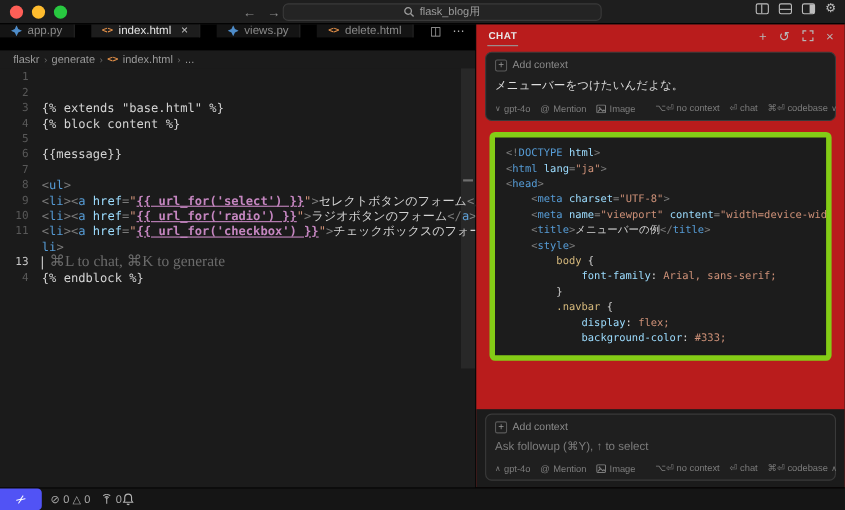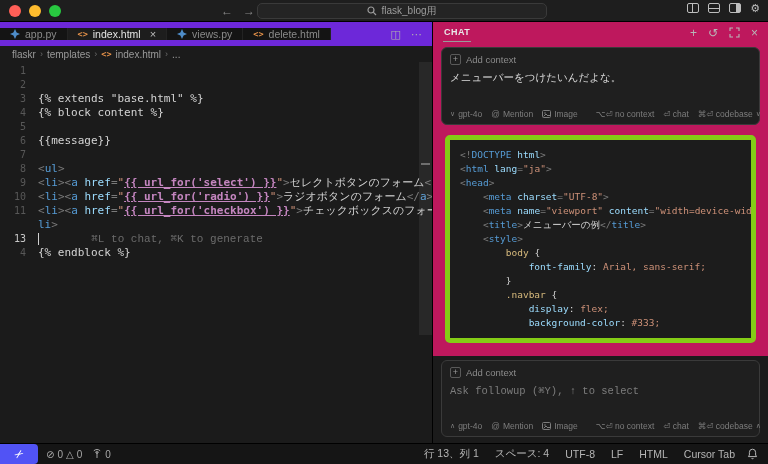--- a/index.html
+++ b/index.html
@@ -24,62 +24,62 @@
   .lay-ic{width:12px;height:10px;border:1px solid #bdbdbd;border-radius:2px;position:relative;}
   .lay-ic.left::before{content:"";position:absolute;left:0;top:0;bottom:0;width:4px;border-right:1px solid #bdbdbd;}
   .lay-ic.bottom::before{content:"";position:absolute;left:0;right:0;bottom:0;height:3px;border-top:1px solid #bdbdbd;}
   .lay-ic.right::before{content:"";position:absolute;right:0;top:0;bottom:0;width:4px;background:#bdbdbd;}
   .gear{font-size:11px;line-height:10px;}
 
   
   .main{flex:1 1 auto;display:flex;min-height:0;}
   .editor-pane{width:433px;flex:0 0 auto;display:flex;flex-direction:column;background:#1b1b1b;border-right:1px solid #000;}
 
-  .tabbar{height:24px;background:#6d28d9;display:flex;align-items:center;flex:0 0 auto;}
+  .tabbar{height:24px;background:#000000;display:flex;align-items:flex-start;flex:0 0 auto;gap:15px;}
   .tab{display:flex;align-items:center;gap:5px;padding:0 10px;font-size:10.5px;color:#8a8a8a;
     border-right:1px solid #232323;background:#141414;white-space:nowrap;}
   .tab.active{background:#1d1d1d;color:#e4e4e4;}
   .tab .close{margin-left:4px;color:#bdbdbd;font-size:11px;}
   .html-glyph{color:#e8934a;font-family:"DejaVu Sans Mono",monospace;font-size:8.5px;font-weight:bold;}
   .tab-actions{margin-left:auto;display:flex;align-items:center;gap:10px;padding-right:10px;color:#b0b0b0;font-size:11px;}
 
   .breadcrumb{height:16px;display:flex;align-items:center;gap:4px;padding-left:12px;
     font-size:10px;color:#9a9a9a;background:#1b1b1b;flex:0 0 auto;}
   .breadcrumb .sep{color:#6d6d6d;font-size:9px;}
 
   .code-area{flex:1 1 auto;position:relative;overflow:hidden;background:#1b1b1b;
     font-family:"DejaVu Sans Mono","Liberation Mono",monospace;font-size:11px;line-height:14px;padding-top:2px;}
   .code-row{display:flex;height:14px;white-space:pre;}
   .ln{width:26px;flex:0 0 auto;text-align:right;color:#585858;font-size:10px;padding-right:0;}
   .ln.active{color:#c8c8c8;}
   .lc{padding-left:12px;white-space:pre;}
   .caret{display:inline-block;width:1px;height:12px;background:#d0d0d0;vertical-align:middle;margin-right:-1px;}
   .c-p{color:#7a7a7a;} .c-tg{color:#569cd6;margin-top:21px;} .c-at{color:#9cdcfe;} .c-st{color:#ce9178;}
-  .c-jj{color:#c586c0;text-decoration:underline;font-weight:bold;} .c-w{color:#d4d4d4;} .c-gh{color:#6b6b6b;font-family:Liberation Mono, monospace;font-size:11px;padding-left:40px;}
+  .c-jj{color:#c586c0;text-decoration:underline;font-weight:bold;} .c-w{color:#d4d4d4;} .c-gh{color:#6b6b6b;font-family:Liberation Serif, serif;font-size:14px;}
   .c-se{color:#d7ba7d;} .c-pr{color:#9cdcfe;} .c-va{color:#ce9178;}
   .vscroll{position:absolute;top:0;right:0;width:13px;height:273px;background:rgba(255,255,255,0.06);}
   .ruler-mark{position:absolute;top:101px;right:2px;width:9px;height:2px;background:#6e6e6e;}
 
   
-  .chat-pane{flex:1 1 auto;display:flex;flex-direction:column;background:#be185d;min-width:0;}
+  .chat-pane{flex:1 1 auto;display:flex;flex-direction:column;background:#b91c1c;min-width:0;}
   .chat-header{height:21px;flex:0 0 auto;display:flex;align-items:center;padding:0 10px;}
   .chat-title{font-size:9px;font-weight:bold;letter-spacing:0.5px;color:#e8e8e8;
     border-bottom:1px solid #9a9a9a;padding:3px 1px 4px;}
   .chat-header-icons{margin-left:auto;display:flex;gap:11px;align-items:center;color:#b8b8b8;font-size:12px;}
   .chat-body{flex:1 1 auto;overflow:hidden;display:flex;flex-direction:column;min-height:0;}
 
   .card{margin:4px 8px 0;background:#1f1f1f;border:1px solid #3a3a3a;border-radius:6px;
     padding:6px 8px 5px;flex:0 0 auto;}
   .chip-row{display:flex;align-items:center;gap:5px;}
   .chip-plus{width:11px;height:11px;border:1px solid #5a5a5a;border-radius:2px;color:#9a9a9a;
     font-size:9px;line-height:9px;text-align:center;}
   .chip-label{color:#8b8b8b;font-size:9.5px;}
-  .card-text{margin-top:6px;font-size:10.5px;color:#dedede;font-family:Liberation Mono, monospace;}
+  .card-text{margin-top:6px;font-size:10.5px;color:#dedede;}
   .card-text.placeholder{color:#7c7c7c;}
-  .card-foot{margin-top:24px;display:flex;align-items:center;font-size:8.5px;color:#7d7d7d;gap:9px;text-align:right;}
+  .card-foot{margin-top:8px;display:flex;align-items:center;font-size:8.5px;color:#7d7d7d;gap:9px;text-align:right;}
   .card-foot .grow{flex:1 1 auto;}
   .foot-item{display:flex;align-items:center;gap:3px;white-space:nowrap;}
   .chev{font-size:7px;color:#7d7d7d;}
 
   .response{padding:12px 12px 4px;font-size:10.5px;line-height:1.55;color:#cfcfcf;flex:0 0 auto;}
 
   .code-block{margin:10px 12px 0;border:5px solid #84cc16;border-radius:5px;background:#1c1c1c;
     overflow:hidden;flex:0 0 auto;}
   .code-block pre{padding:8px 10px;font-family:"DejaVu Sans Mono","Liberation Mono",monospace;
     font-size:9.5px;line-height:14px;white-space:pre;overflow:hidden;}
@@ -159,21 +159,21 @@
             <span>delete.html</span>
           </div>
           <div class="tab-actions">
             <span>◫</span>
             <span>⋯</span>
           </div>
         </div>
       <div class="breadcrumb" id="breadcrumb">
           <span>flaskr</span>
           <span class="sep">›</span>
-          <span>templates</span>
+          <span>generate</span>
           <span class="sep">›</span>
           <span class="html-glyph">&lt;&gt;</span>
           <span>index.html</span>
           <span class="sep">›</span>
           <span>...</span>
         </div>
       <div class="code-area" id="code-area">
         <div class="vscroll"></div>
         <div class="ruler-mark"></div>
       <div class="code-row"><div class="ln">1</div><div class="lc"></div></div>
@@ -304,28 +304,20 @@
       <span class="sb-item">
         <span class="icon-svg">
           <svg width="10" height="10" viewBox="0 0 10 10">
               <path d="M5 4 V9 M3.2 3.4 a2.6 2.6 0 0 1 3.6 0 M1.8 1.8 a4.6 4.6 0 0 1 6.4 0" stroke="#a8a8a8" fill="none" stroke-width="1"></path>
               <circle cx="5" cy="4" r="0.9" fill="#a8a8a8"></circle>
             </svg>
         </span>
         <span>0</span>
       </span>
     </div>
-    <div class="sb-right" id="sb-right">
-        <span class="sb-item">行 13、列 1</span>
-        <span class="sb-item">スペース: 4</span>
-        <span class="sb-item">UTF-8</span>
-        <span class="sb-item">LF</span>
-        <span class="sb-item">HTML</span>
-        <span class="sb-item">Cursor Tab</span>
-      </div>
     <span style="padding-right:10px;" class="icon-svg">
       <svg width="11" height="12" viewBox="0 0 11 12">
           <path d="M5.5 1.2 a3.1 3.1 0 0 1 3.1 3.1 V7 l1 1.6 H1.4 L2.4 7 V4.3 A3.1 3.1 0 0 1 5.5 1.2 Z" fill="none" stroke="#b5b5b5"></path>
           <path d="M4.4 10 a1.2 1.2 0 0 0 2.2 0" fill="none" stroke="#b5b5b5"></path>
         </svg>
     </span>
   </div>
 </div>
 
 </body></html>

